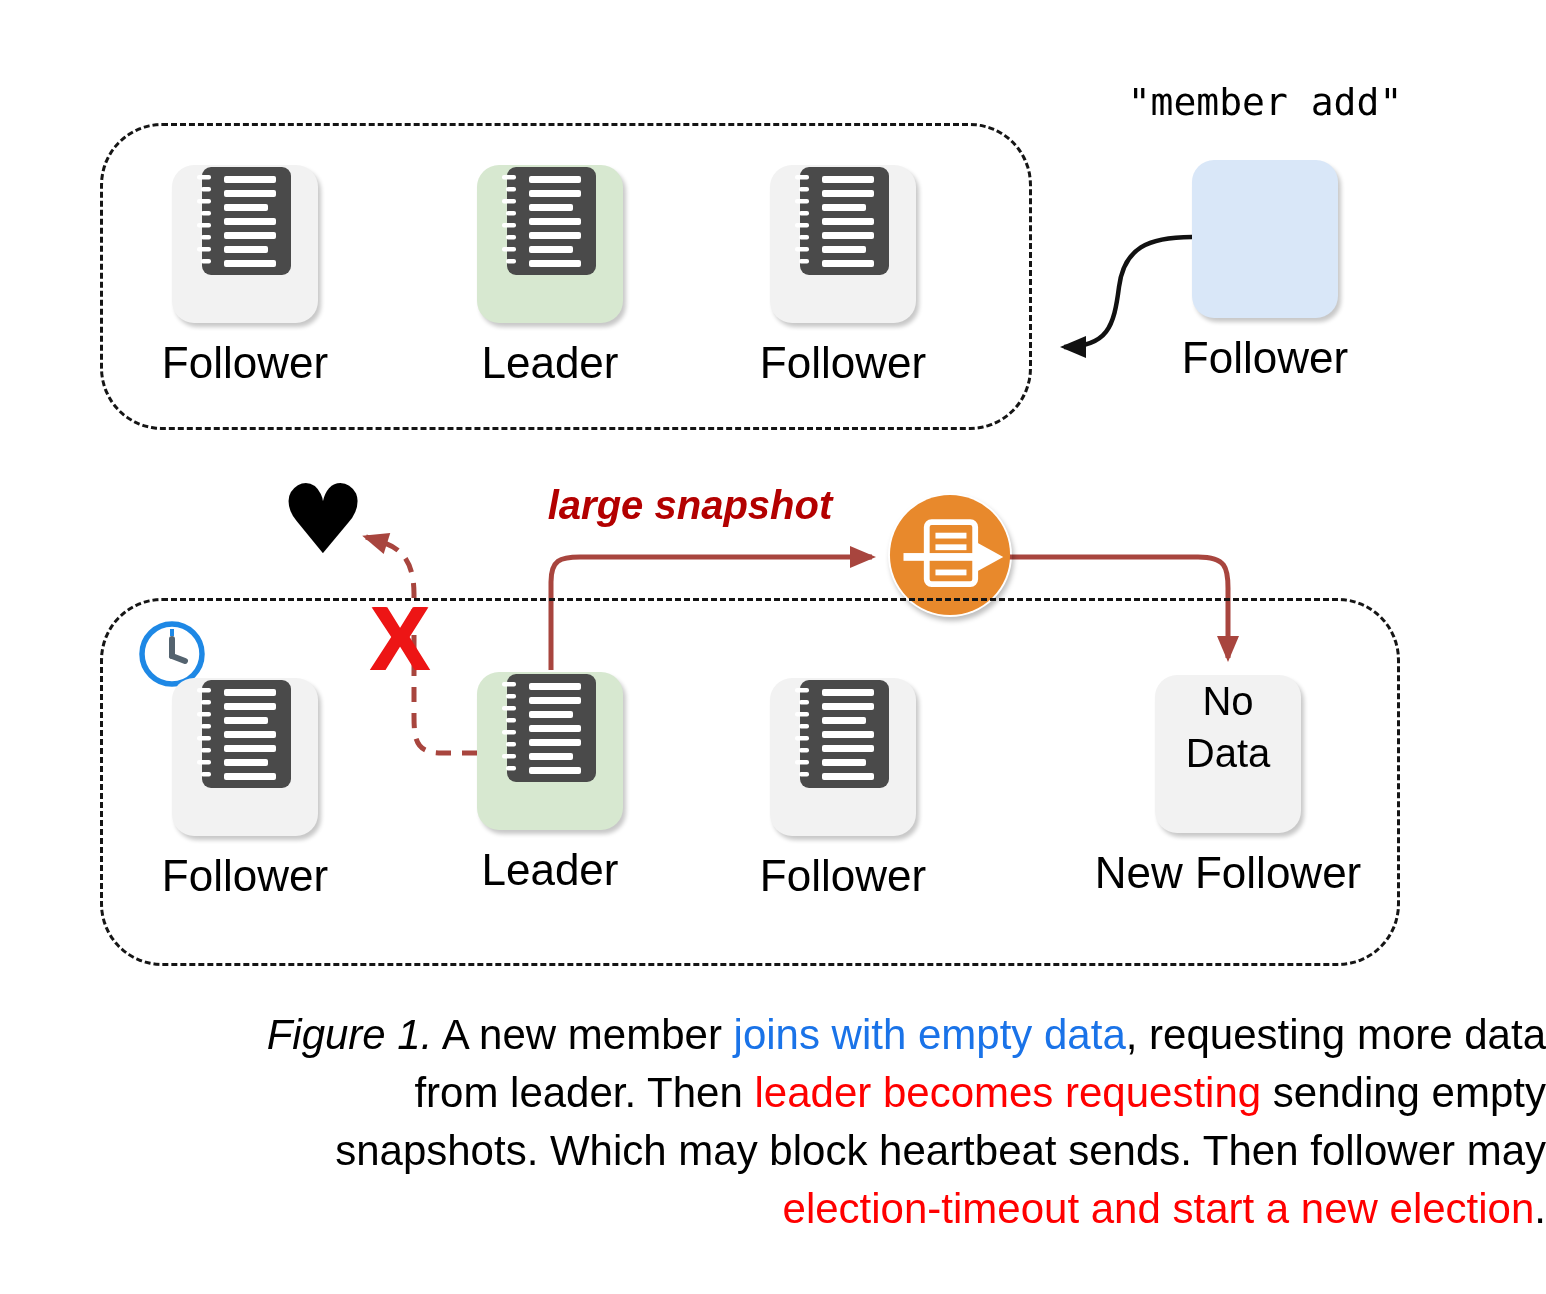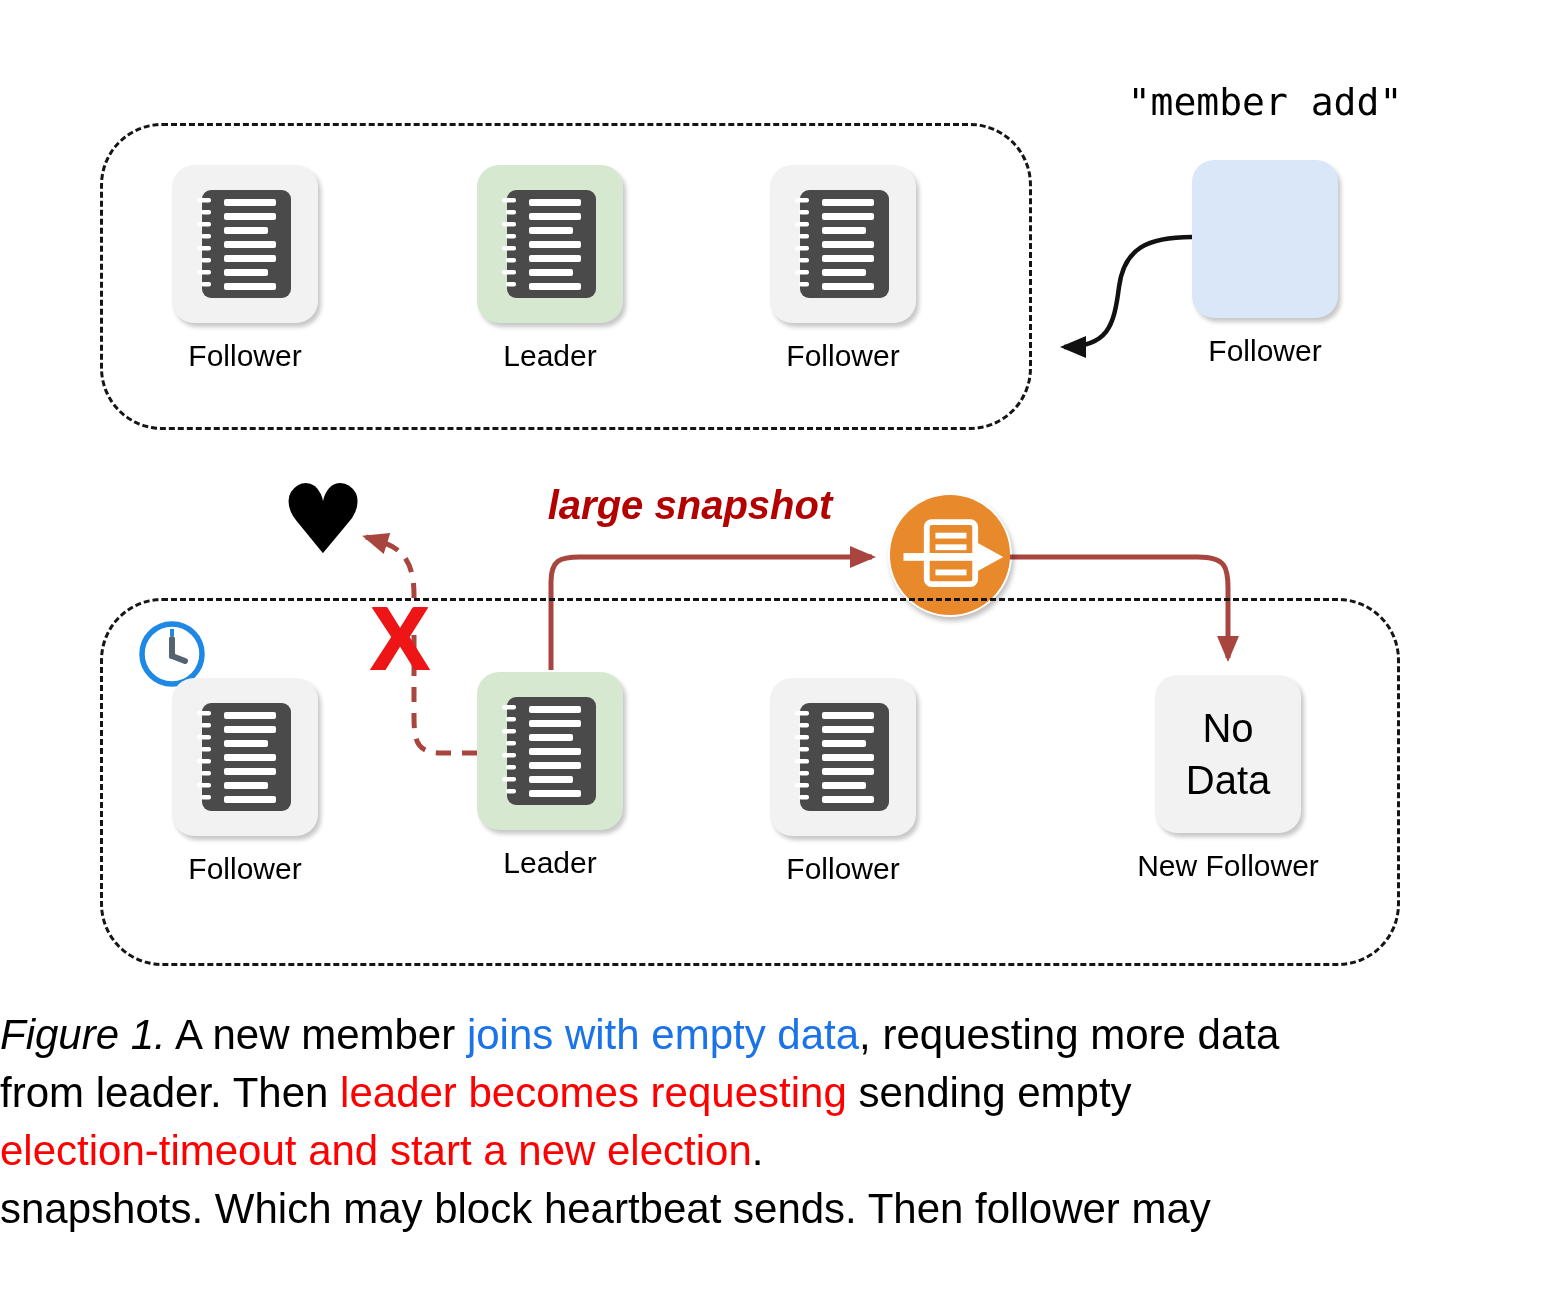--- a/index.html
+++ b/index.html
@@ -13,25 +13,25 @@
   .cluster.top    { left:100px; top:123px;  width:932px;  height:307px; }
   .cluster.bottom { left:100px; top:598px;  width:1300px; height:368px; }
 
   
   .node { position:absolute; width:220px; display:flex; flex-direction:column; align-items:center; }
   .node.wide { width:300px; }
   .node-box {
     width:146px; height:158px; border-radius:22px;
     background: var(--follower-bg, #f2f2f2);
     box-shadow: 3px 4px 4px rgba(0,0,0,0.22);
-    display:flex; align-items:center; justify-content:center;
+    display:flex; align-items:flex-start; justify-content:center;
   }
   .node-box.leader { background: var(--leader-bg, #d7e8d0); }
   .node-box.new-member { background: var(--new-bg, #dae8fc); }
-  .node-label { margin-top:17px; font-size:30px; line-height:1.05; white-space:nowrap; }
+  .node-label { margin-top:17px; font-size:44px; line-height:1.05; white-space:nowrap; }
   .node-label b { font-weight:normal; }
 
   .log-svg { width:96px; height:112px; display:block; }
   .log-body { fill: var(--icon-dark, #4a4a4a); }
 
   .nodata-text { font-size:40px; line-height:1.3; text-align:center; width:130px; }
 
   
   .member-add {
     position:absolute; left:1045px; top:80px; width:440px; text-align:center;
@@ -59,21 +59,21 @@
   
   .arrow-layer { position:absolute; left:0; top:0; width:1546px; height:1294px; pointer-events:none; }
   .arrow-black-line { stroke:#111; stroke-width:4.5; fill:none; }
   .arrow-red-line { stroke: var(--arrow-red, #a8453e); stroke-width:5; fill:none; }
   .arrow-red-dashed { stroke: var(--arrow-red, #a8453e); stroke-width:5; fill:none;
                       stroke-dasharray:15 11; }
   #m-black path { fill:#111; }
   #m-red path { fill: var(--arrow-red, #a8453e); }
 
   
-  .caption { position:absolute; left:0; top:1006px; width:1546px; text-align:left;
+  .caption { position:absolute; left:0; top:1006px; width:1546px; text-align:right;
              font-size:42px; line-height:58px; }
   .c-italic { font-style:italic; }
   .c-blue { color: var(--caption-blue, #1a73e8); }
   .c-red { color: var(--caption-red, #ff0000); }
 
   .defs-hidden { position:absolute; width:0; height:0; overflow:hidden; }
 </style>
 </head>
 <body>
 
@@ -225,17 +225,17 @@
   <div class="node wide" style="left:1078px; top:675px;">
     <div class="node-box">
       <div class="nodata-text">No Data</div>
     </div>
     <div class="node-label"><b>New</b><span> Follower</span></div>
   </div>
 
   <div class="caption">
     <div><span class="c-italic">Figure 1.</span><span> A new member </span><span class="c-blue">joins with empty data</span><span>, requesting more data</span></div>
     <div><span>from leader. Then </span><span class="c-red">leader becomes requesting</span><span> sending empty</span></div>
+    <div><span>snapshots. Which may block heartbeat sends. Then follower may</span></div>
     <div><span class="c-red">election-timeout and start a new election</span><span>.</span></div>
-    <div><span>snapshots. Which may block heartbeat sends. Then follower may</span></div>
   </div>
 
 </div>
 
 </body></html>

